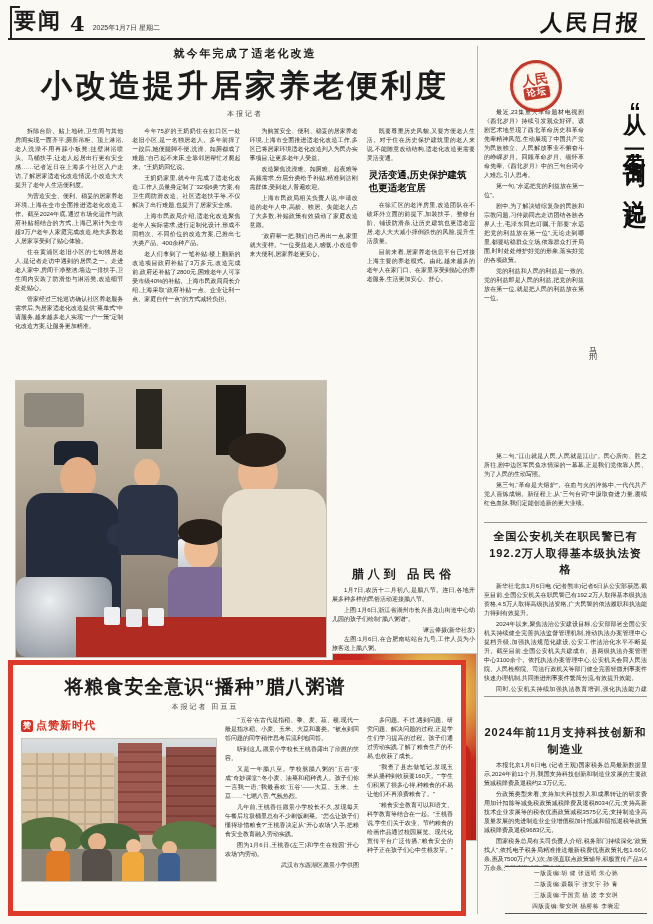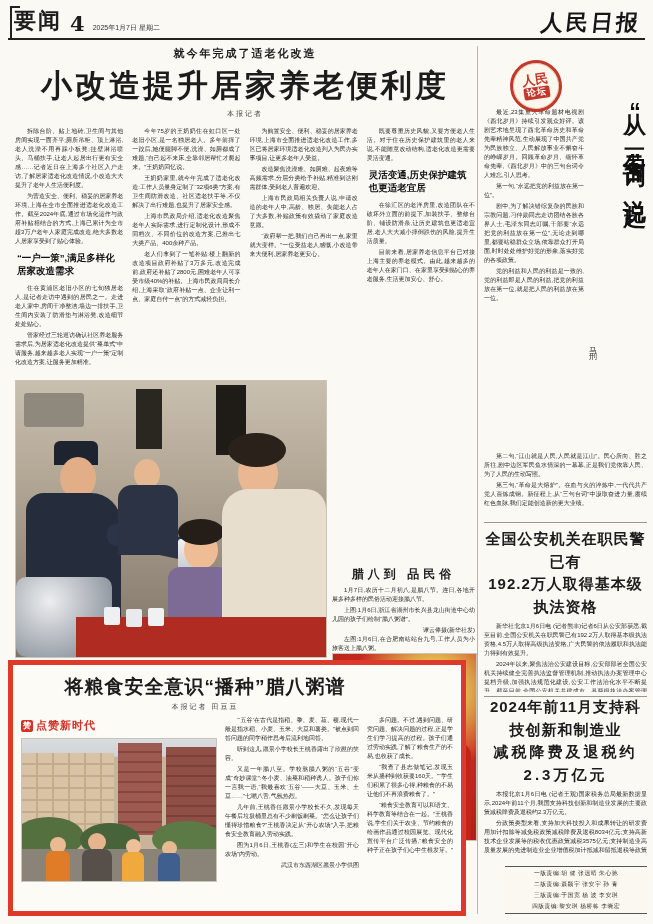--- a/index.html
+++ b/index.html
@@ -38,21 +38,21 @@
                 font-size:8px;letter-spacing:6px;color:#333;}
   .forum-full{margin-top:4px;overflow:hidden;height:62px;}
   .seal{left:510px;top:60px;width:46px;height:46px;border-radius:50%;border:3px solid #c0392b;
         background:#fdf6ec;transform:rotate(-8deg);display:flex;flex-direction:column;
         align-items:center;justify-content:center;z-index:3;box-shadow:0 0 0 1px #e4c9b8 inset;}
   .seal-top{font-family:"DejaVu Serif",serif;font-size:13px;font-weight:900;color:#c0392b;line-height:1;}
   .seal-bottom{font-size:9px;font-weight:900;color:#fff;background:#c0392b;border-radius:2px;
                padding:0 3px;line-height:1.3;margin-top:1px;letter-spacing:1px;}
   .hrule{height:1px;background:#9a968e;}
   .news-block{left:484px;width:163px;overflow:hidden;}
-  .news-title{font-size:15px;font-weight:900;text-align:center;line-height:1.5;letter-spacing:1px;}
+  .news-title{font-size:11px;font-weight:900;text-align:center;line-height:1.5;letter-spacing:1px;}
   .credits-box{left:505px;top:866px;width:142px;height:46px;border-top:1.5px solid #555;border-bottom:1.5px solid #555;
                display:flex;flex-direction:column;justify-content:center;gap:2px;background:#fbf8f1;}
   .credits-box div{font-size:5.8px;text-align:center;color:#333;letter-spacing:0.5px;}
   
   .photo{overflow:hidden;border:1px solid #c9c4ba;}
   .laba-caption-title{left:332px;top:566px;width:143px;font-size:12px;font-weight:900;
                       text-align:center;letter-spacing:4px;}
   .laba-caption{left:332px;top:586px;width:143px;height:66px;overflow:hidden;}
   
   .feature{left:8px;top:660px;width:458px;height:256px;border:5px solid #dd3a2b;background:#fdfbf6;
@@ -87,21 +87,20 @@
   <div class="abs vrule"></div>
 
   <div class="abs lead">
     <div class="kicker">就今年完成了适老化改造</div>
     <div class="lead-title">小改造提升居家养老便利度</div>
     <div class="byline">本报记者</div>
     <div class="lead-cols">
       <div class="lead-col">
           <div class="para">拆除台阶、贴上地砖,卫生间与其他房间实现一面齐平;厕所吊柜、顶上淋浴,老人洗澡不用再踩小板凳;挂壁淋浴喷头、马桶扶手,让老人起居出行更有安全感……记者近日在上海多个社区入户走访,了解居家适老化改造情况,小改造大大提升了老年人生活便利度。</div>
           <div class="para">为营造安全、便利、稳妥的居家养老环境,上海在全市全面推进适老化改造工作。截至2024年底,通过市场化运作与政府补贴相结合的方式,上海已累计为全市超3万户老年人家庭完成改造,绝大多数老人居家享受到了贴心体验。</div>
-          <div class="subhead">“一户一策”,满足多样化居家改造需求</div>
           <div class="para">住在黄浦区老旧小区的七旬独居老人,是记者走访中遇到的居民之一。走进老人家中,房间干净整洁;墙边一排扶手,卫生间内安装了防滑垫与淋浴凳,改造细节处处贴心。</div>
           <div class="para">管家经过三轮巡访确认社区养老服务需求后,为居家适老化改造提供“菜单式”申请服务,越来越多老人实现“一户一策”定制化改造方案,让服务更加精准。</div>
         </div>
       <div class="lead-col">
           <div class="para">今年75岁的王奶奶住在虹口区一处老旧小区,是一名独居老人。多年前摔了一跤后,她便腿脚不便,洗澡、如厕都成了难题,“自己起不来床,全靠邻居帮忙才爬起来。”王奶奶回忆说。</div>
           <div class="para">王奶奶家里,就今年完成了适老化改造:工作人员量身定制了“32项6类”方案,有卫生间防滑改造、社区适老扶手等,不仅解决了出行难题,也提升了居家安全感。</div>
           <div class="para">上海市民政局介绍,适老化改造聚焦老年人实际需求,进行定制化设计,形成不同档次、不同价位的改造方案,已推出七大类产品、400余种产品。</div>
           <div class="para">老人们拿到了一笔补贴:楼上翻新的改造项目政府补贴了3万多元,改造完成前,政府还补贴了2800元,困难老年人可享受市级40%的补贴。上海市民政局局长介绍,上海采取“政府补贴一点、企业让利一点、家庭自付一点”的方式减轻负担。</div>
         </div>
       <div class="lead-col">
@@ -147,23 +146,22 @@
     <div class="news-title">全国公安机关在职民警已有</div>
     <div class="news-title">192.2万人取得基本级执法资格</div>
     <div style="margin-top:4px;">
         <div class="para">新华社北京1月6日电 (记者熊丰)记者6日从公安部获悉,截至目前,全国公安机关在职民警已有192.2万人取得基本级执法资格,4.5万人取得高级执法资格,广大民警的依法履职和执法能力得到有效提升。</div>
         <div class="para">2024年以来,聚焦法治公安建设目标,公安部部署全国公安机关持续健全完善执法监督管理机制,推动执法办案管理中心提档升级,加强执法规范化建设,公安工作法治化水平不断提升。截至目前,全国公安机关共建成市、县两级执法办案管理中心3100余个。依托执法办案管理中心,公安机关会同人民法院、人民检察院、司法行政机关等部门健全完善轻微刑事案件快速办理机制,共同推进刑事案件繁简分流,有效提升效能。</div>
         <div class="para">同时,公安机关持续加强执法教育培训,强化执法能力建设。围绕实战需要,各级公安机关不断完善适应需求与实战应用相结合的教育培训模式,推动执法培训更加专业化、规范化、常态化,深入开展“条件卡”“实战应用培训”等活动,广大民警执法办案能力稳步提高。</div>
       </div>
   </div>
   <div class="abs hrule" style="left:484px;top:696px;width:163px;"></div>
 
-  <div class="abs news-block" style="top:696px;height:158px;">
+  <div class="abs news-block" style="top:724px;height:158px;">
     <div class="news-title">2024年前11月支持科技创新和制造业</div>
-    <div class="news-title" style="letter-spacing:3px;">减税降费及退税约2.3万亿元</div>
     <div style="margin-top:4px;">
         <div class="para">本报北京1月6日电 (记者王观)国家税务总局最新数据显示,2024年前11个月,我国支持科技创新和制造业发展的主要政策减税降费及退税约2.3万亿元。</div>
         <div class="para">分政策类型来看,支持加大科技投入和成果转让的研发费用加计扣除等减免税政策减税降费及退税8034亿元;支持高新技术企业发展等的税收优惠政策减税3575亿元;支持制造业高质量发展的先进制造业企业增值税加计抵减和留抵退税等政策减税降费及退税9683亿元。</div>
         <div class="para">国家税务总局有关司负责人介绍,税务部门持续深化“政策找人”,依托电子税务局精准推送最新税费优惠政策礼包1.66亿条,惠及7500万户(人)次;加强直联点政策辅导,积极宣传产品3.4万余条,开展培训辅导5万余场次。</div>
       </div>
   </div>
 
   <div class="abs credits-box">
     <div>一版责编:胡 健  张远晴  朱心驰</div>
     <div>二版责编:聂颖宇  张安宇  孙 青</div>

